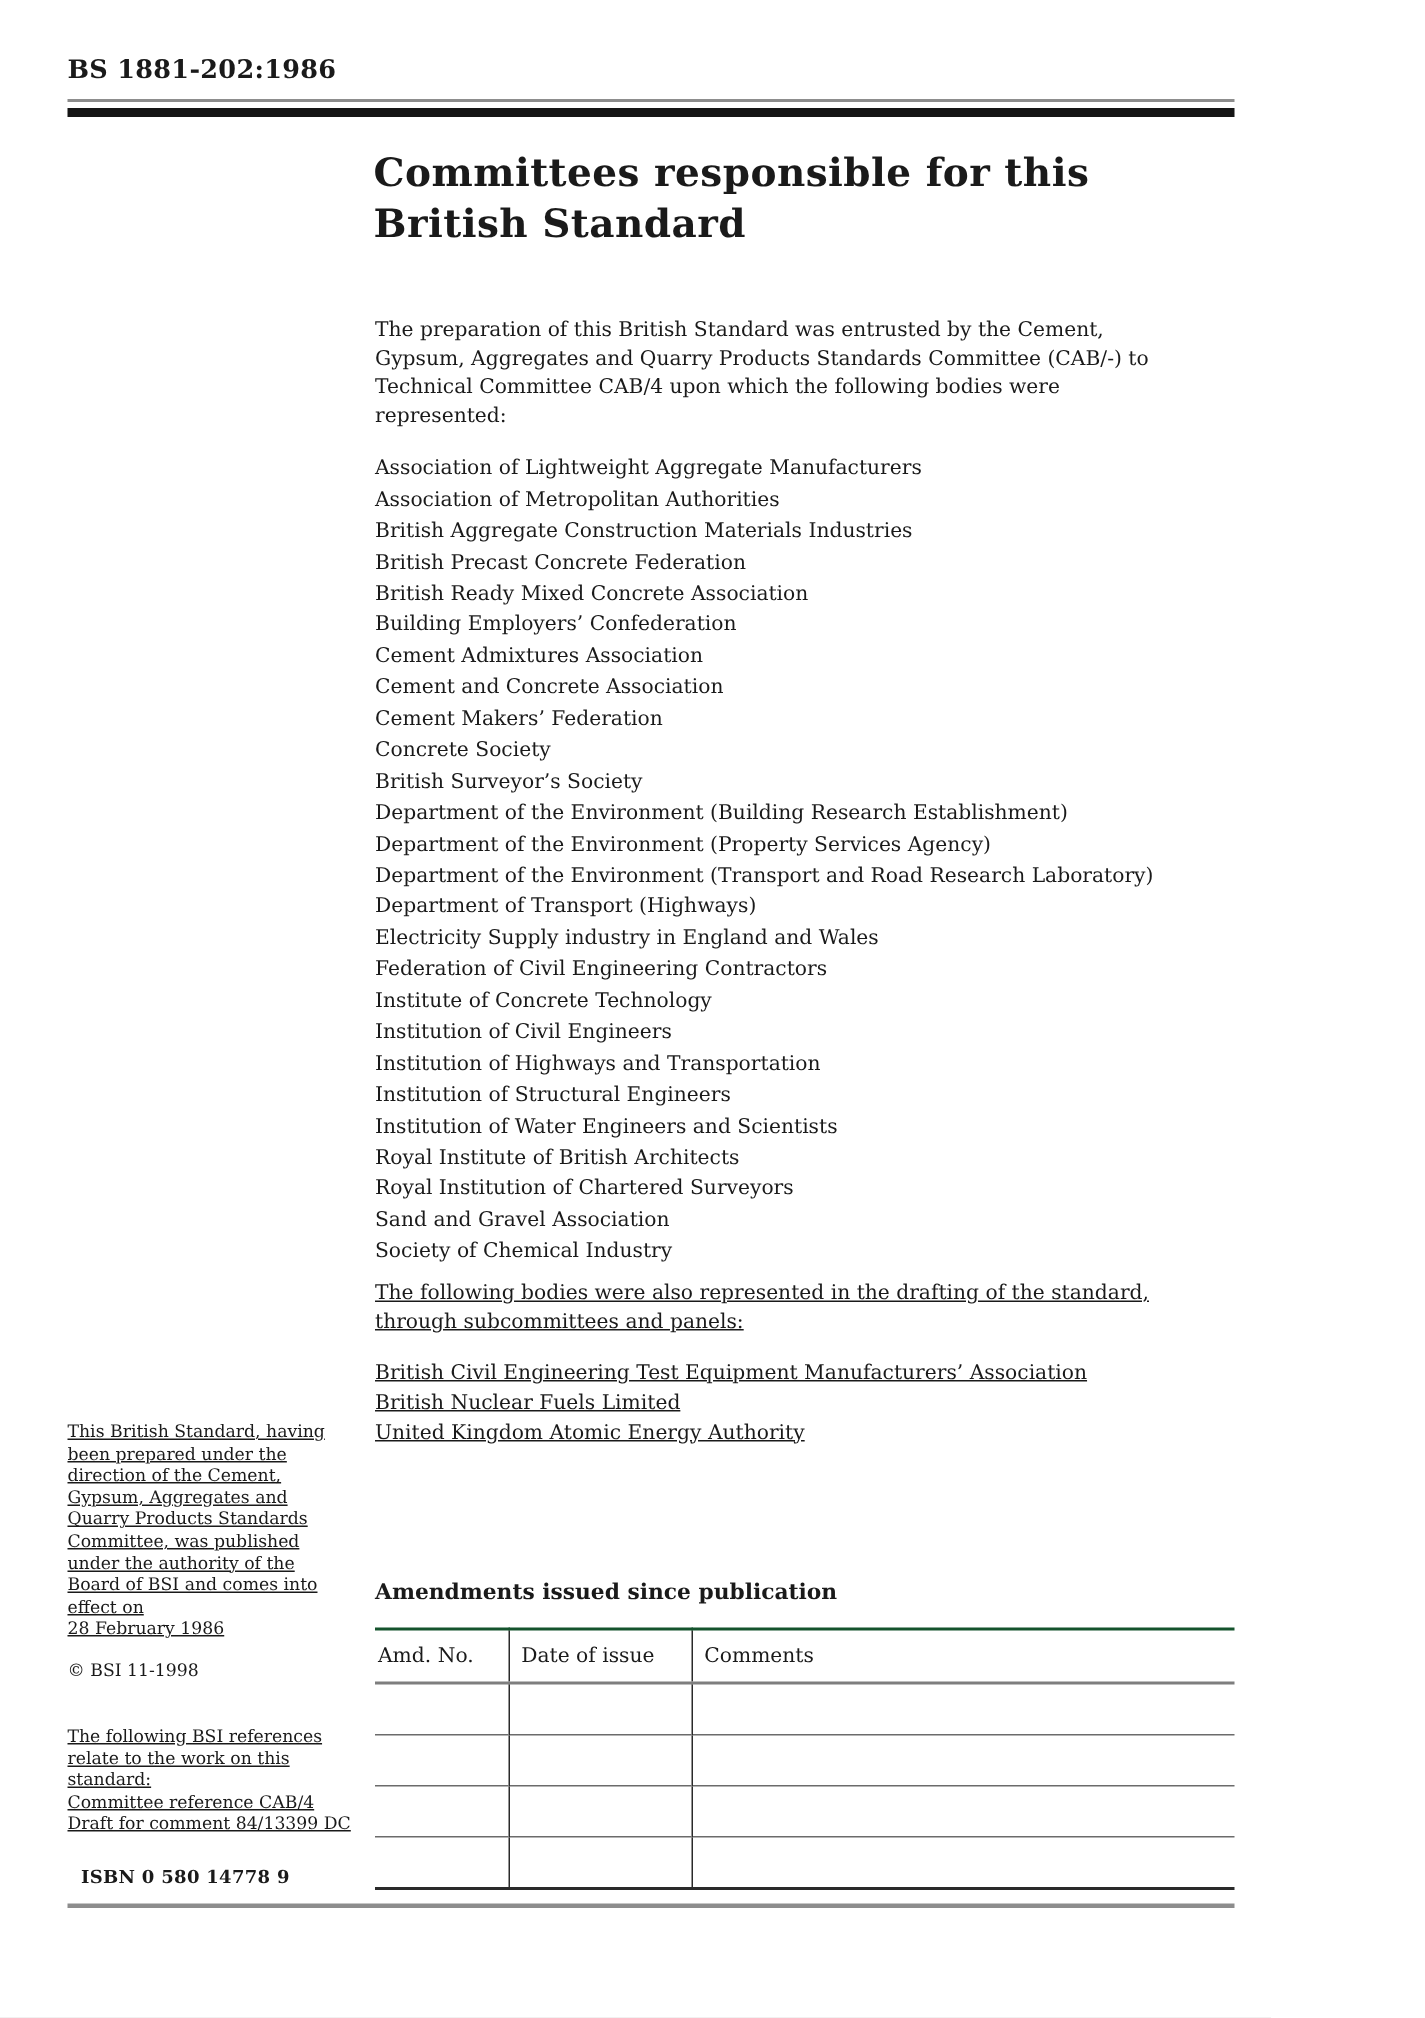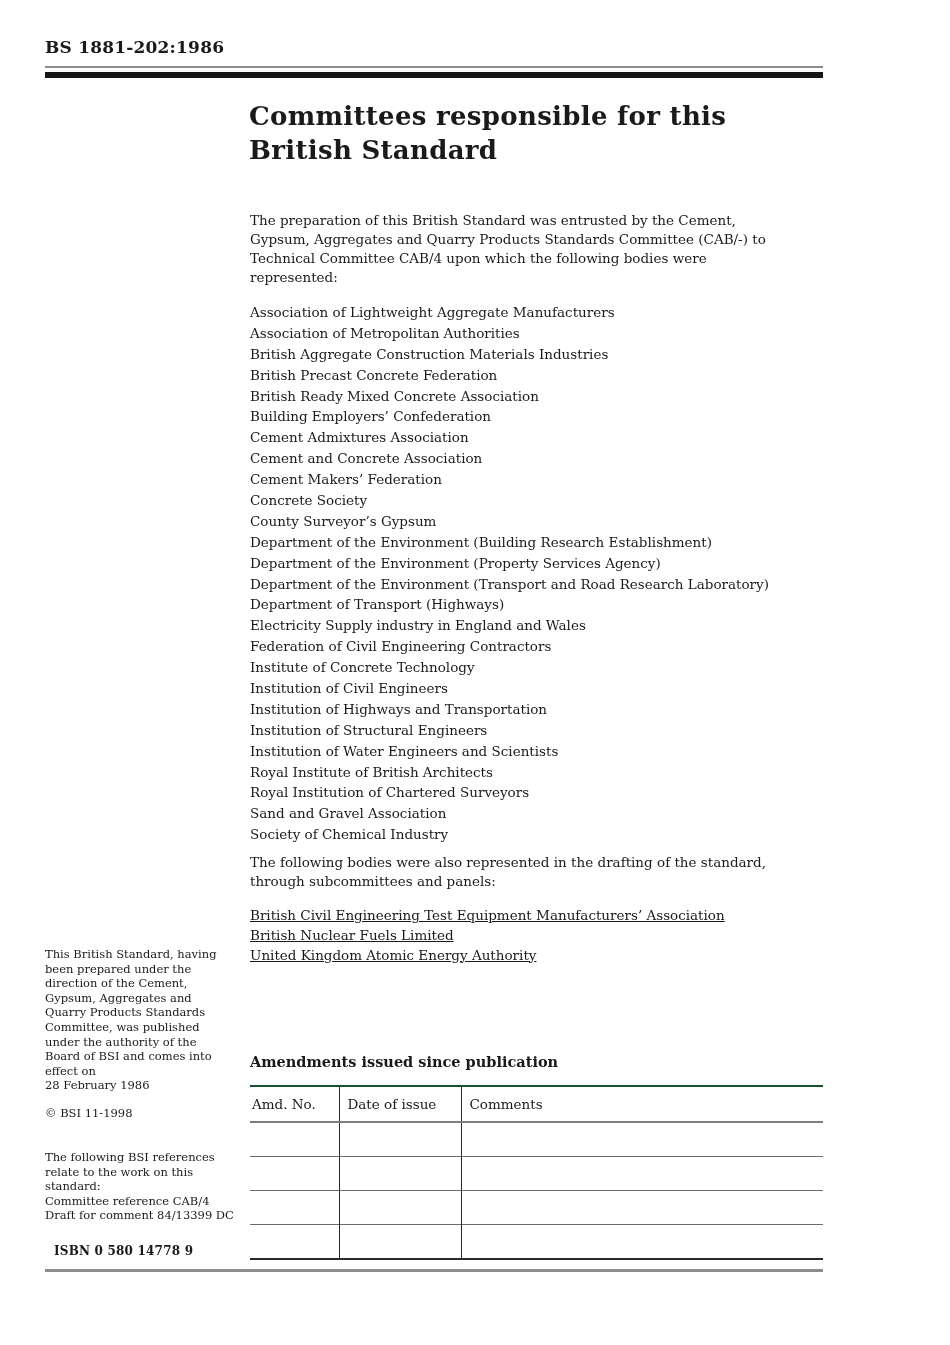--- a/index.html
+++ b/index.html
@@ -35,34 +35,35 @@
     white-space: pre;
     letter-spacing: 0.3px;
   }
 
   .body-text {
     font-size: 13.5px;
     line-height: 19px;
     white-space: pre;
   }
   .intro-par    { left: 250px; top: 211px; }
-  .drafting-par { left: 250px; top: 853px; }
+  .drafting-par { left: 250px; top: 853px; text-decoration: underline; }
 
   .bodies-list { left: 250px; top: 302px; font-size: 13.5px; }
   .bodies-list .list-item { height: 20.9px; line-height: 20.9px; white-space: nowrap; }
 
   .drafting-list { left: 250px; top: 906px; font-size: 13.5px; text-decoration: underline; }
   .drafting-list .list-item { height: 19.8px; line-height: 19.8px; white-space: nowrap; }
 
   .sidebar-note {
     left: 45px;
     width: 215px;
     font-size: 11.5px;
     line-height: 14.6px;
     white-space: pre;
+    text-decoration: underline;
   }
   .pub-note  { top: 947px; }
   .refs-note { top: 1150px; }
   .copyright { left: 45px; top: 1106px; font-size: 11.5px; }
   .isbn      { left: 54px; top: 1244px; font-size: 12px; font-weight: bold; letter-spacing: 0.2px; }
 
   .amendments-heading {
     left: 250px; top: 1053px;
     font-size: 14.5px;
     font-weight: bold;
@@ -120,21 +121,21 @@
       <div class="list-item">Association of Lightweight Aggregate Manufacturers</div>
       <div class="list-item">Association of Metropolitan Authorities</div>
       <div class="list-item">British Aggregate Construction Materials Industries</div>
       <div class="list-item">British Precast Concrete Federation</div>
       <div class="list-item">British Ready Mixed Concrete Association</div>
       <div class="list-item">Building Employers’ Confederation</div>
       <div class="list-item">Cement Admixtures Association</div>
       <div class="list-item">Cement and Concrete Association</div>
       <div class="list-item">Cement Makers’ Federation</div>
       <div class="list-item">Concrete Society</div>
-      <div class="list-item">County Surveyor’s Gypsum</div>
+      <div class="list-item">British Surveyor’s Society</div>
       <div class="list-item">Department of the Environment (Building Research Establishment)</div>
       <div class="list-item">Department of the Environment (Property Services Agency)</div>
       <div class="list-item">Department of the Environment (Transport and Road Research Laboratory)</div>
       <div class="list-item">Department of Transport (Highways)</div>
       <div class="list-item">Electricity Supply industry in England and Wales</div>
       <div class="list-item">Federation of Civil Engineering Contractors</div>
       <div class="list-item">Institute of Concrete Technology</div>
       <div class="list-item">Institution of Civil Engineers</div>
       <div class="list-item">Institution of Highways and Transportation</div>
       <div class="list-item">Institution of Structural Engineers</div>

